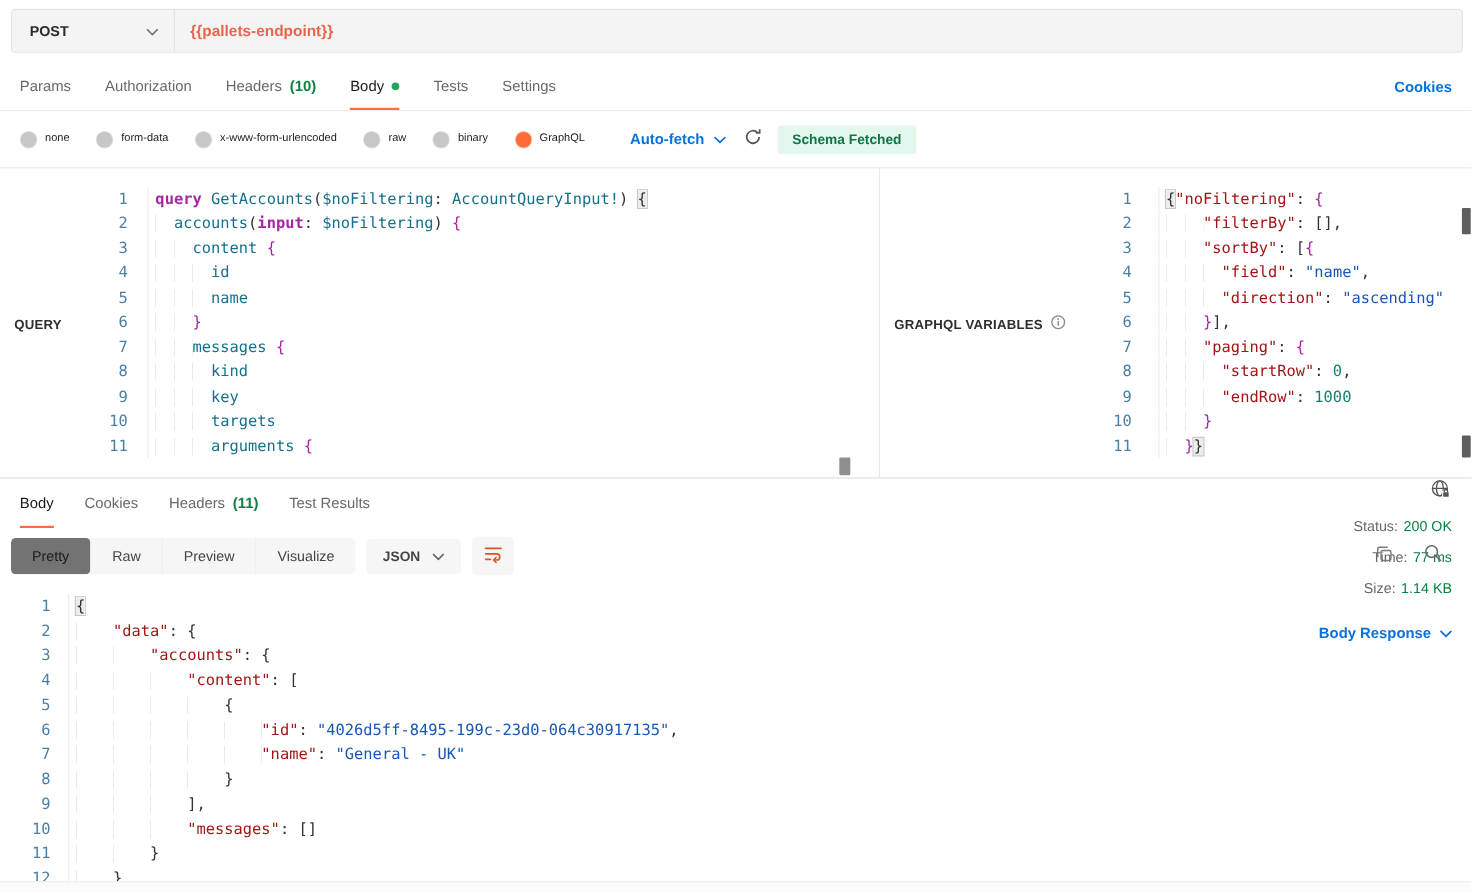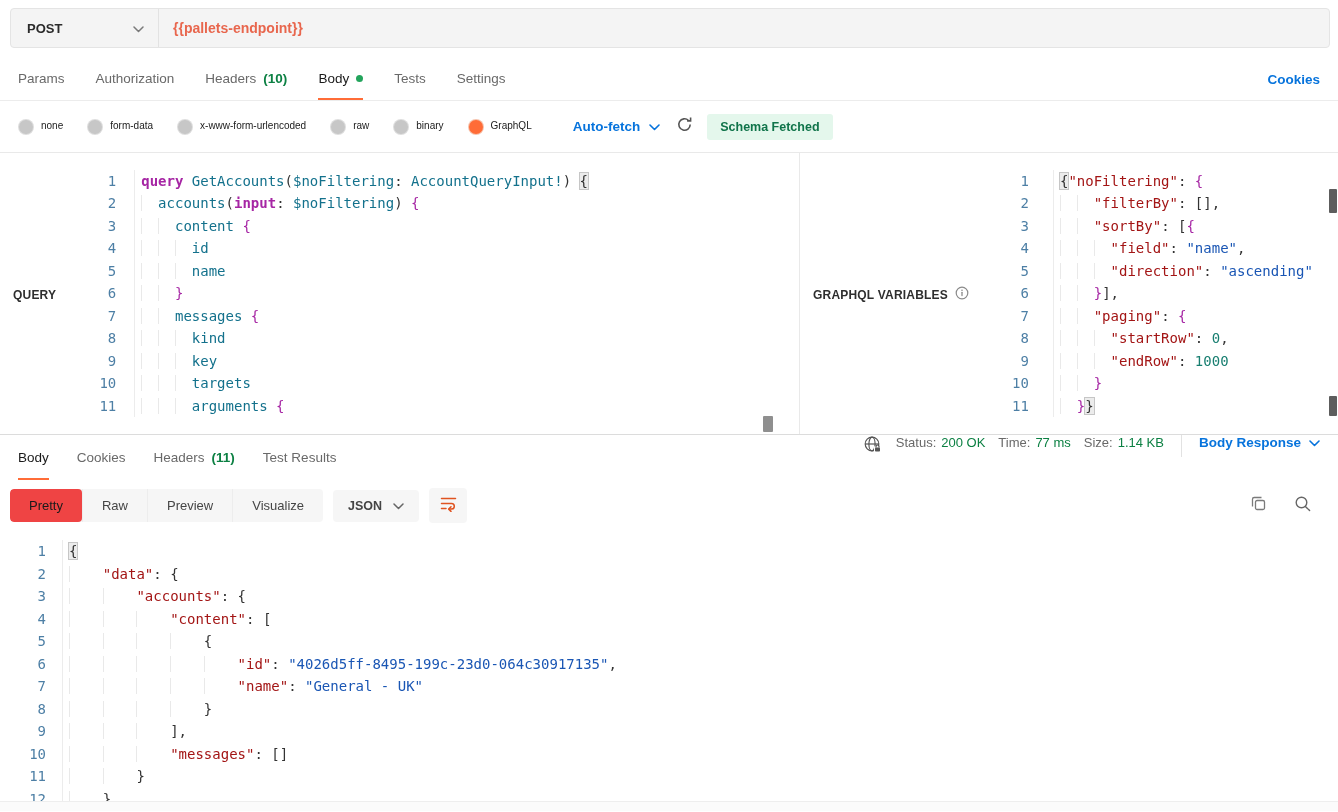--- a/index.html
+++ b/index.html
@@ -55,30 +55,30 @@
   .code span.br { color:var(--kw); }
   .code span.bx { color:#333; background:#ececec; box-shadow:0 0 0 1px #c6c6c6; }
   .g2 .ind { background:repeating-linear-gradient(to right,#e9e9e9 0 1px,transparent 1px 16.86px); }
   .g4 .ind { background:repeating-linear-gradient(to right,#e9e9e9 0 1px,transparent 1px 33.72px); }
   .thumb { position:absolute; background:#8f8f8f; border-radius:1px; }
   .thumb.dark { background:#5d5d5d; }
   
   .resp-section { border-top:1px solid #dcdcdc; }
   .resp-tabs { display:flex; align-items:stretch; height:45px; padding:0 18px; }
   .resp-tabs .tab { margin-right:28px; }
-  .resp-meta { margin-left:auto; display:flex; align-items:flex-start; gap:13px; font-size:13px; color:#696969; }
+  .resp-meta { margin-left:auto; display:flex; align-items:flex-end; gap:13px; font-size:13px; color:#696969;flex-direction:column; }
   .meta-pair { display:flex; gap:5px; align-items:center; }
   .meta-val { color:var(--green); }
   .meta-divider { width:1px; height:22px; background:#e2e2e2; margin:0 4px; }
   .save-resp { color:var(--blue); font-weight:700; font-size:13.5px; display:flex; align-items:center; gap:8px; cursor:pointer; }
   .toolbar { display:flex; align-items:center; height:51px; padding:0 10px; gap:10px; }
   .seg-group { display:flex; background:#f6f6f6; border-radius:4px; overflow:hidden; }
   .seg { padding:9px 19px; font-size:13px; color:#454545; cursor:pointer; border-left:1px solid #ededed; }
   .seg:first-child { border-left:none; }
-  .seg.active { background:#ef4444; color:#1a1a1a; border-radius:4px; }
+  .seg.active { background:#737373; color:#1a1a1a; border-radius:4px; }
   .lang-pill { display:flex; align-items:center; gap:11px; background:#f6f6f6; border-radius:4px; padding:9px 15px; font-size:12.5px; font-weight:700; color:#444; cursor:pointer; }
   .lang-pill .chev { color:#666; }
   .wrap-pill { width:38px; height:35px; background:#f6f6f6; border-radius:4px; display:flex; align-items:center; justify-content:center; cursor:pointer; }
   .toolbar-right { margin-left:auto; display:flex; align-items:center; gap:27px; padding-right:16px; }
   .icon-btn { cursor:pointer; display:flex; align-items:center; }
   .resp-code { position:relative; height:280px; overflow:hidden; padding-top:9px; font-family:"DejaVu Sans Mono", monospace; font-size:14px; line-height:22.5px; cursor:text; }
   .h-track { position:absolute; left:0; right:0; bottom:0; height:10px; background:#fbfbfb; border-top:1px solid #eeeeee; }
 </style>
 </head>
 <body>

